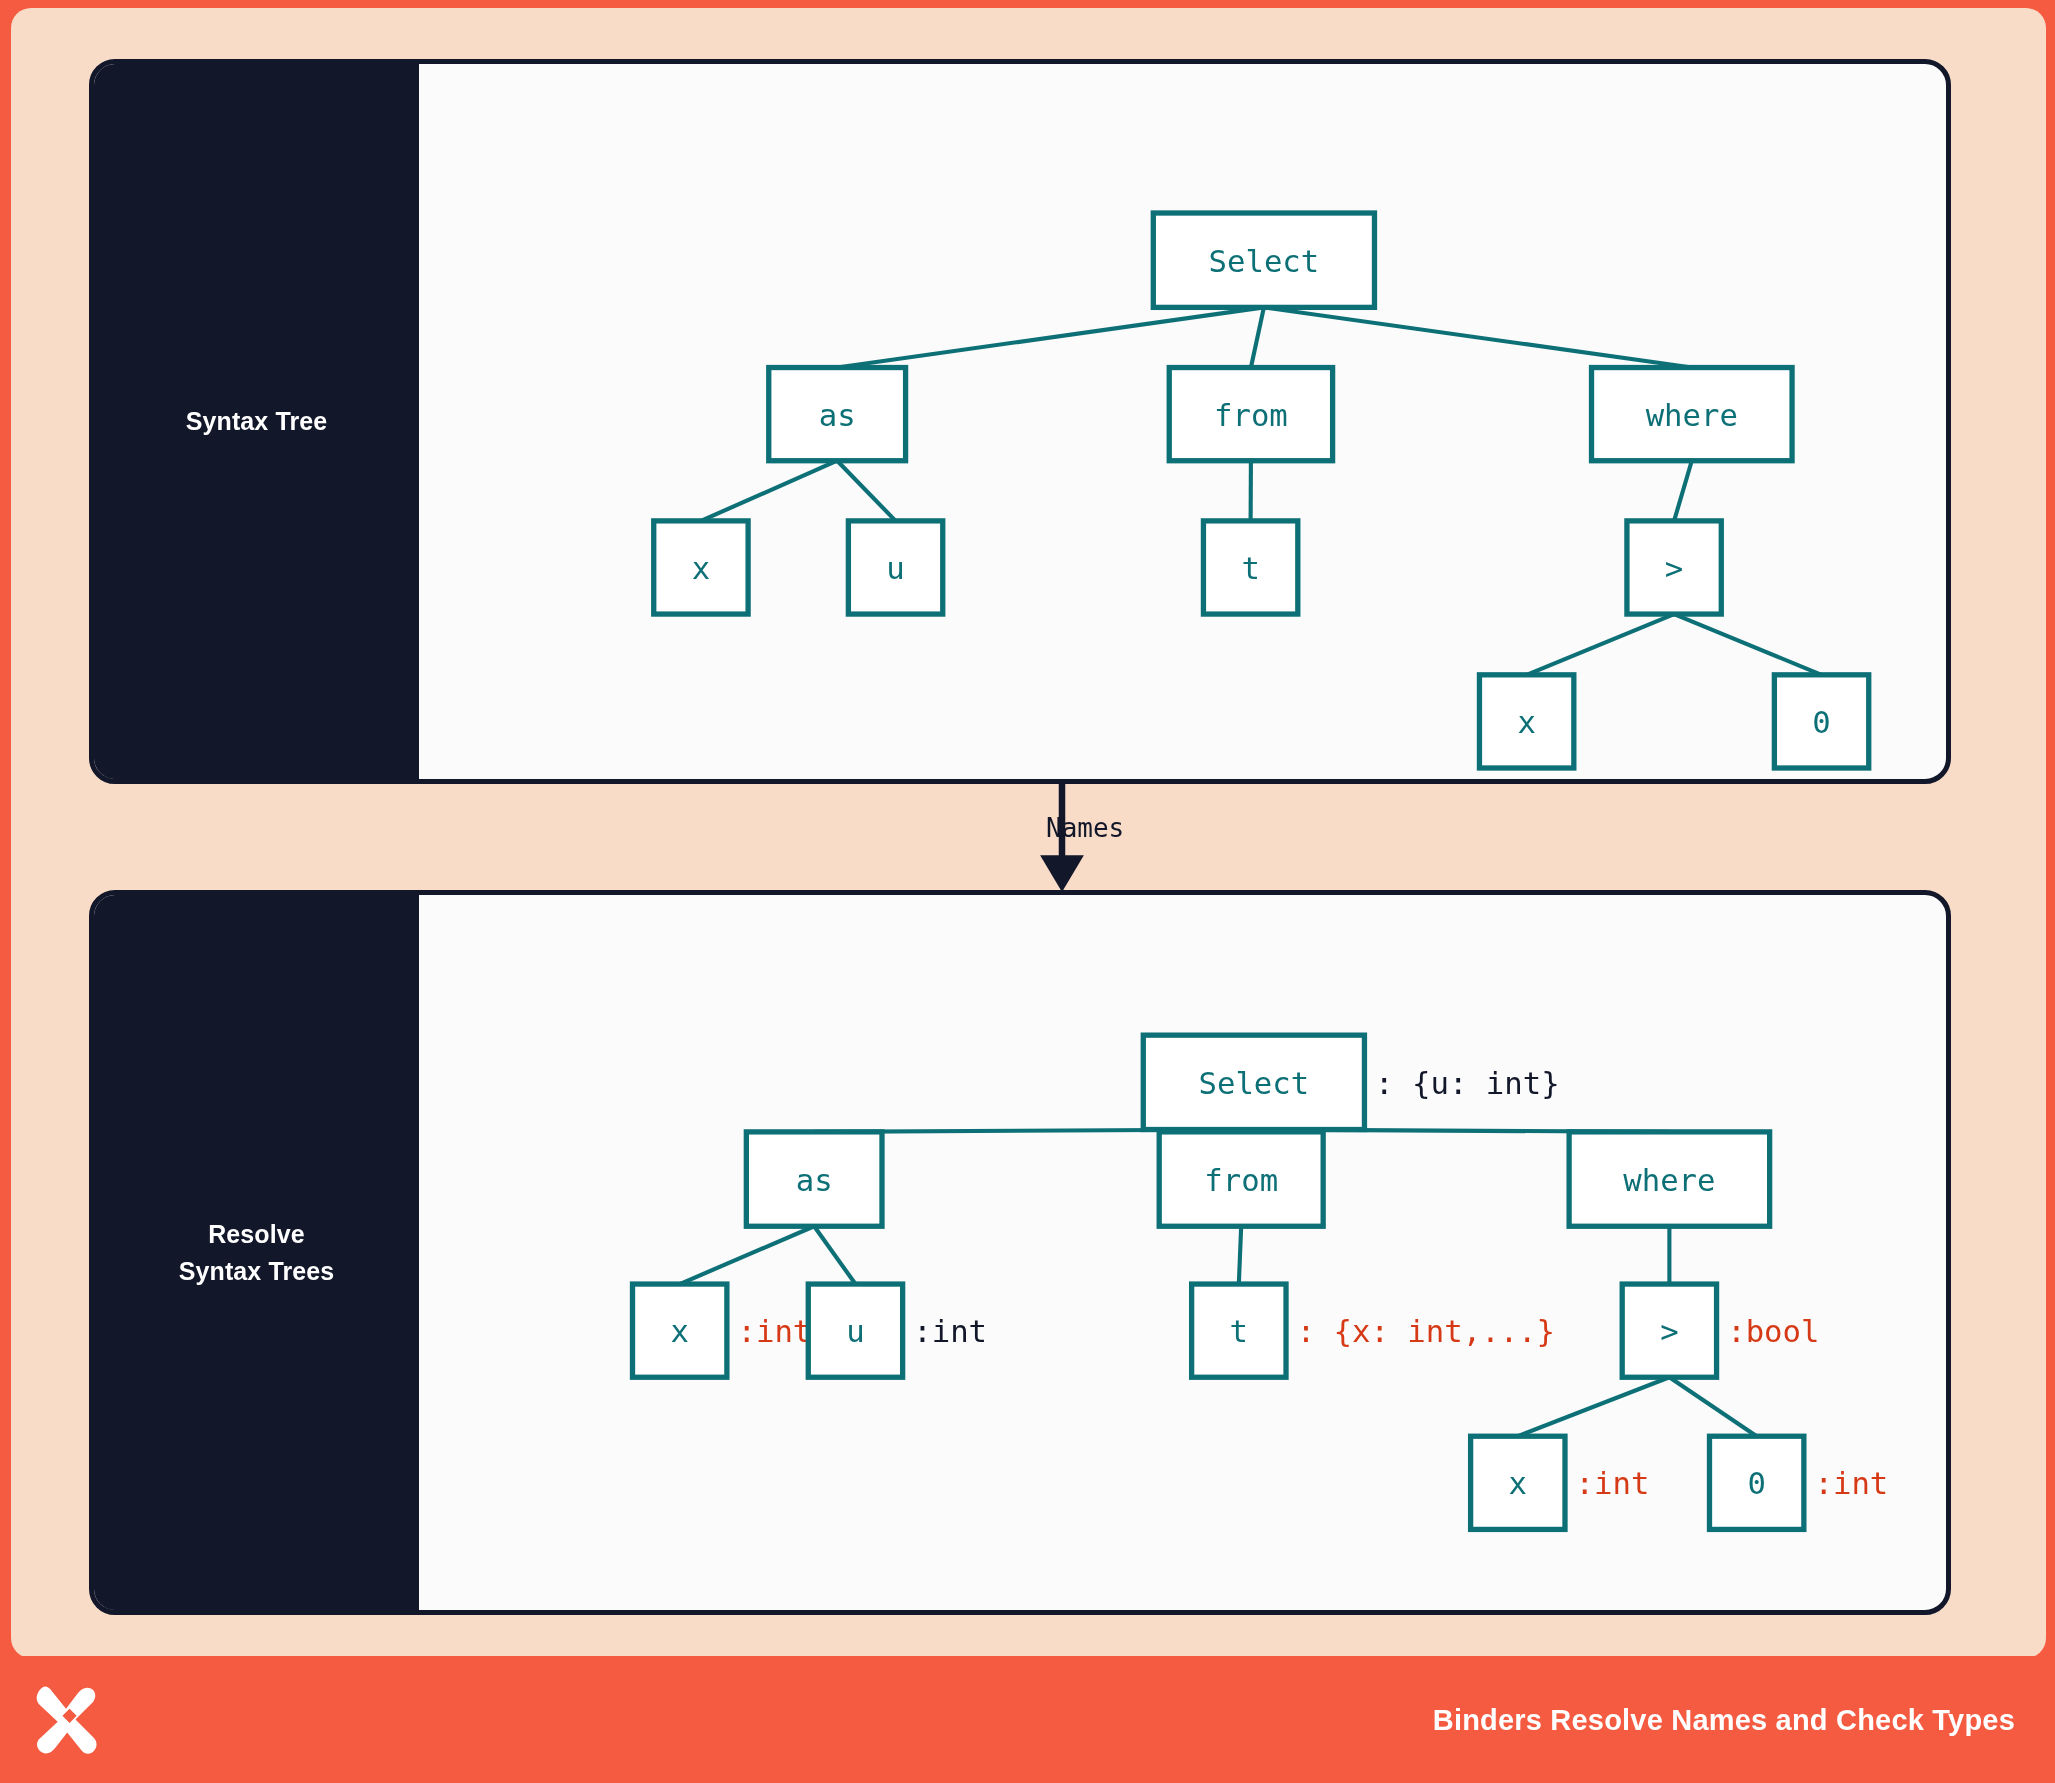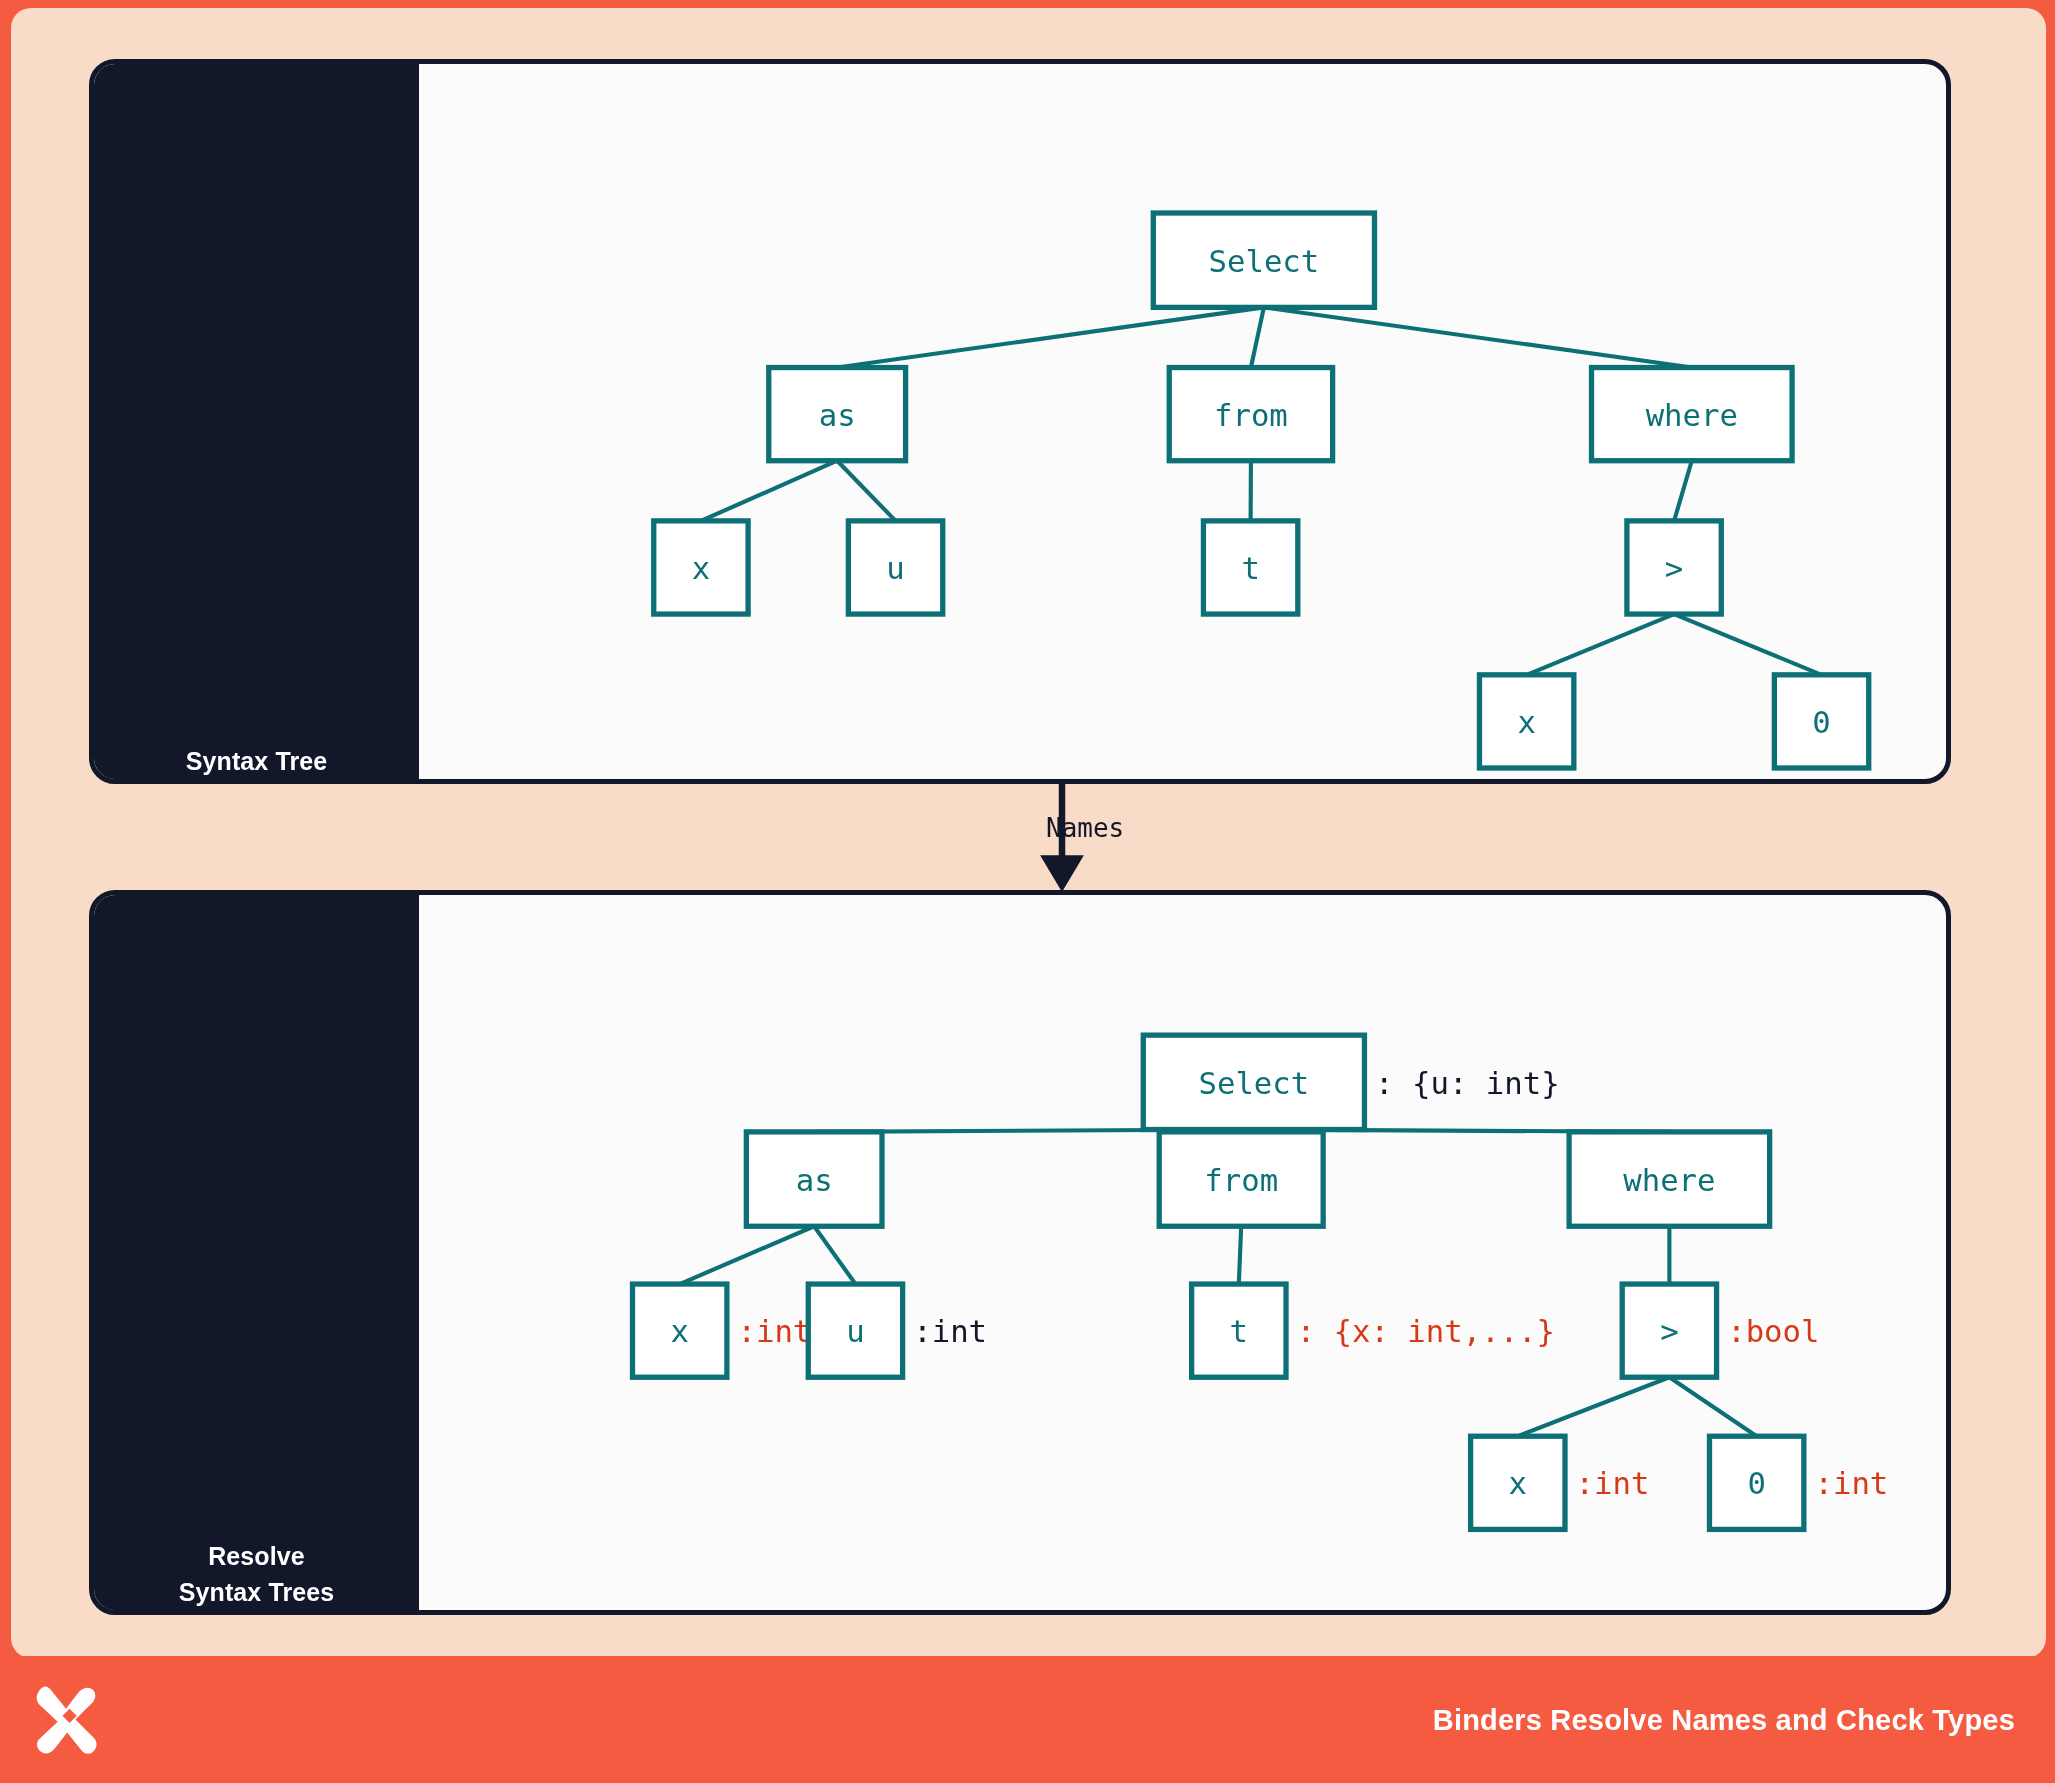--- a/index.html
+++ b/index.html
@@ -38,21 +38,21 @@
   #panel-bottom { left: 89px; top: 890px; width: 1862px; height: 725px; }
 
   .panel-sidebar {
     position: absolute;
     left: 0;
     top: 0;
     width: 325px;
     height: 100%;
     background: #12172a;
     display: flex;
-    align-items: flex-end;
+    align-items: center;
     justify-content: center;
   }
   .panel-sidebar-label {
     color: #ffffff;
     font-size: 25px;
     font-weight: bold;
     line-height: 1.45;
     text-align: center;
     white-space: pre-line;
     letter-spacing: 0.1px;

